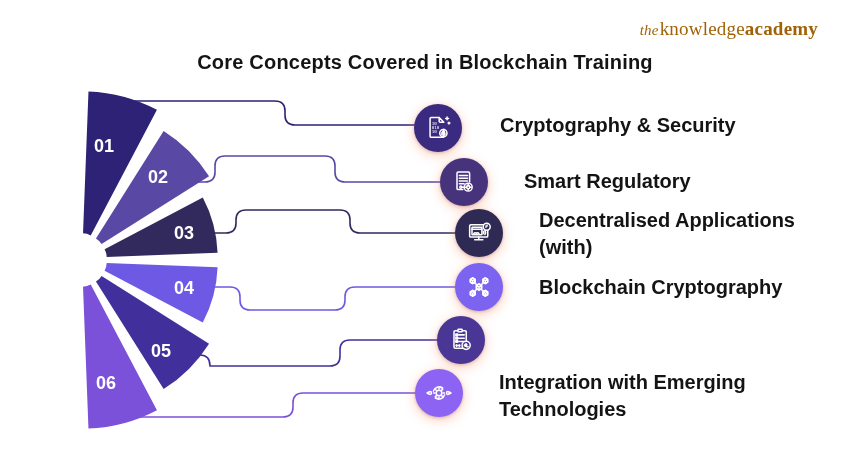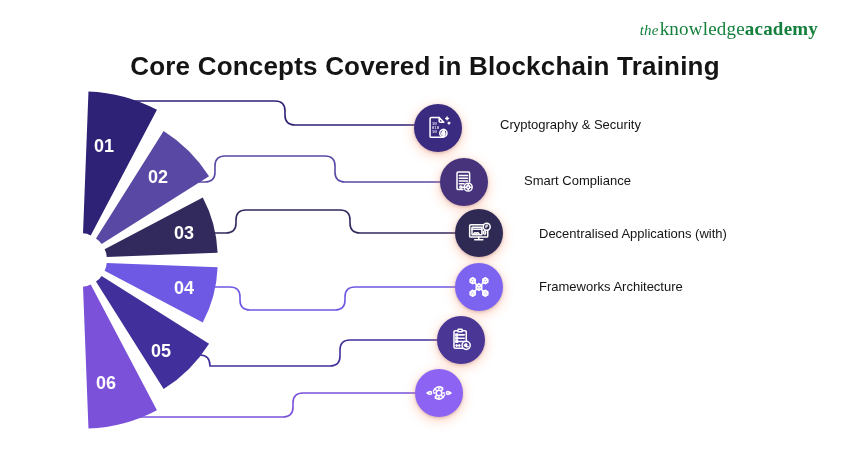--- a/index.html
+++ b/index.html
@@ -3,48 +3,48 @@
 <meta charset="utf-8">
 <style>
   html,body{margin:0;padding:0;background:#ffffff;}
   .stage{
     position:relative;width:850px;height:450px;overflow:hidden;
     background:#ffffff;font-family:"Liberation Sans",sans-serif;
   }
   
   .logo{
     position:absolute;top:18px;right:32px;
-    font-family:"Liberation Serif",serif;color:#15803d;font-size:19px;
+    font-family:"Liberation Serif",serif;color:#a16207;font-size:19px;
     letter-spacing:.2px;white-space:nowrap;
   }
   .logo .the{font-style:italic;font-size:15px;margin-right:1px;}
   .logo .academy{font-weight:bold;}
   
   .title{
     position:absolute;top:51px;left:0;width:850px;text-align:center;
-    font-size:26px;font-weight:bold;color:#141414;letter-spacing:.2px;
+    font-size:20px;font-weight:bold;color:#141414;letter-spacing:.2px;
   }
   .diagram{position:absolute;top:0;left:0;}
   .connector{fill:none;stroke-width:1.6px;stroke-linecap:round;}
   .seg-num{
     fill:#ffffff;font-family:"Liberation Sans",sans-serif;
     font-size:18px;font-weight:bold;text-anchor:middle;dominant-baseline:central;
   }
   
   .icon-circle{
     position:absolute;width:48px;height:48px;border-radius:50%;
     display:flex;align-items:center;justify-content:center;
     box-shadow:0 3px 12px rgba(255,145,95,.45),0 1px 3px rgba(40,20,90,.25);
   }
   .icon-circle svg{stroke:#ffffff;fill:none;stroke-width:1.3;stroke-linecap:round;stroke-linejoin:round;}
   .icon-circle svg text{fill:#ffffff;stroke:none;font-family:"DejaVu Sans Mono",monospace;}
   
   .item-label{
     position:absolute;display:flex;align-items:center;height:44px;
-    font-size:13px;font-weight:normal;color:#141414;line-height:1.35;
+    font-size:20px;font-weight:bold;color:#141414;line-height:1.35;
     white-space:pre-line;
   }
   .lab-1{left:500px;top:103px;}
   .lab-2{left:524px;top:159px;}
   .lab-3{left:539px;top:212px;}
   .lab-4{left:539px;top:265px;}
   .lab-5{left:523px;top:320px;}
   .lab-6{left:499px;top:374px;}
   .ic-1{left:414px;top:104px;}
   .ic-2{left:440px;top:158px;}
@@ -173,17 +173,19 @@
       <path d="M15,7.6 l-1.4,-0.2 M15,7.6 l-0.2,1.3"></path>
       <path d="M16.8,13.6 A5.2,5.2 0 0 1 9,16.4"></path>
       <path d="M9,16.4 l1.4,0.2 M9,16.4 l0.2,-1.3"></path>
       <circle cx="4.4" cy="12" r="1.2"></circle>
       <circle cx="19.6" cy="12" r="1.2"></circle>
       <path d="M2.9,11.3 l-1.1,0.7 l1.1,0.7 M21.1,11.3 l1.1,0.7 l-1.1,0.7"></path>
     </svg>
   </div>
 
   <div class="item-label lab-1">Cryptography &amp; Security</div>
-  <div class="item-label lab-2">Smart Compliance</div>
+  <div class="item-label lab-2">Smart Regulatory</div>
   <div class="item-label lab-3">Decentralised Applications (with)</div>
-  <div class="item-label lab-4">Frameworks Architecture</div>
+  <div class="item-label lab-4">Blockchain Cryptography</div>
+  <div class="item-label lab-6">Integration with Emerging
+Technologies</div>
 
 </div>
 
 </body></html>

